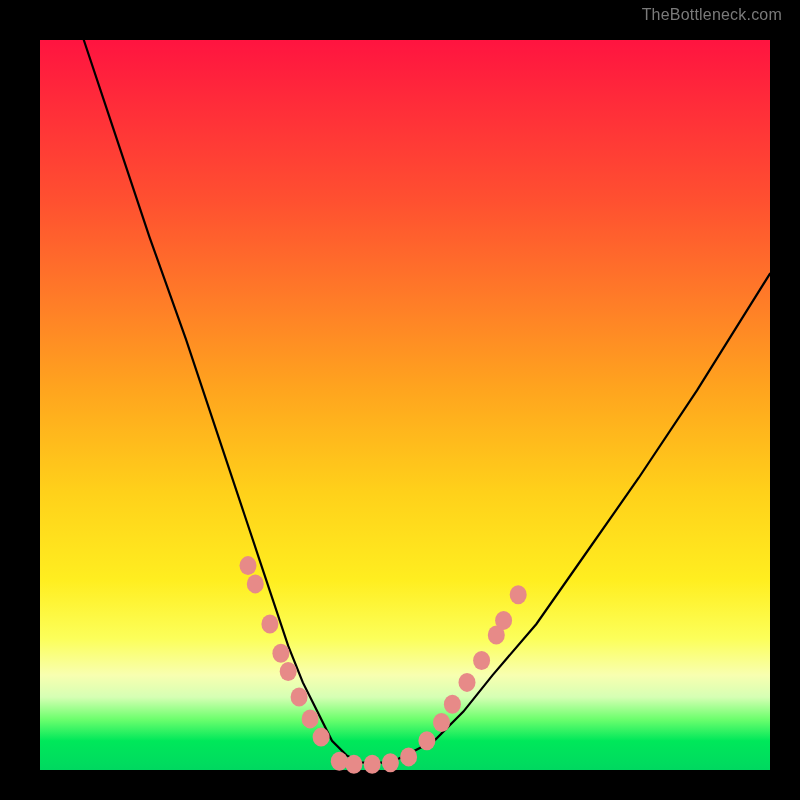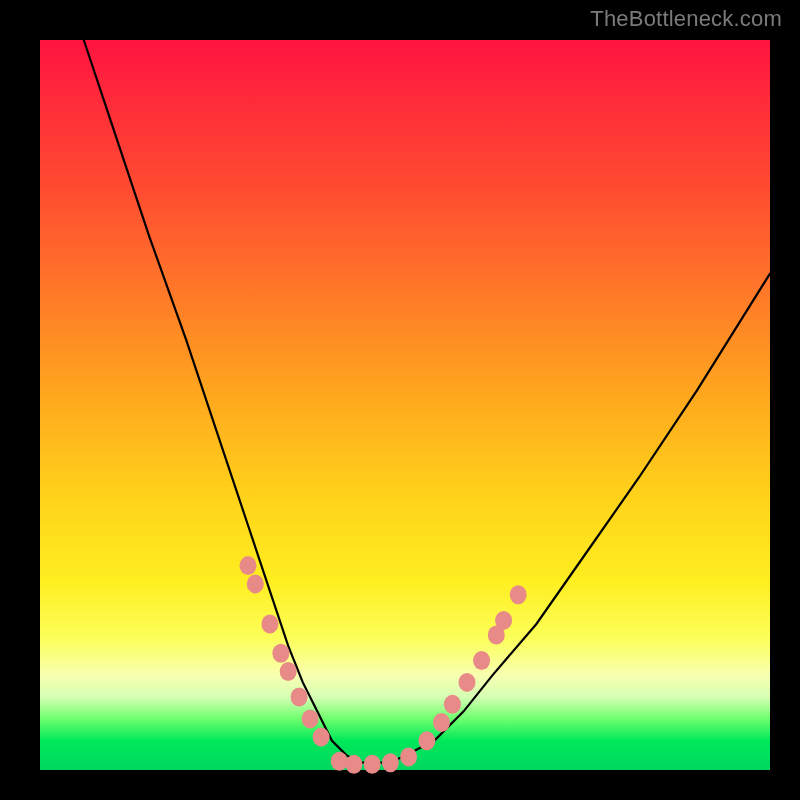--- a/index.html
+++ b/index.html
@@ -39,21 +39,21 @@
       #6eff6e 93%,
       #00e85a 96%,
       #00d860 100%
     );
   }
   .watermark {
     position: absolute;
     top: 6px;
     right: 18px;
     color: #7a7a7a;
-    font-size: 22px;
+    font-size: 16px;
     font-weight: 500;
     letter-spacing: 0.2px;
     user-select: none;
   }
   .curve-svg {
     position: absolute;
     left: 0;
     top: 0;
     width: 730px;
     height: 730px;

